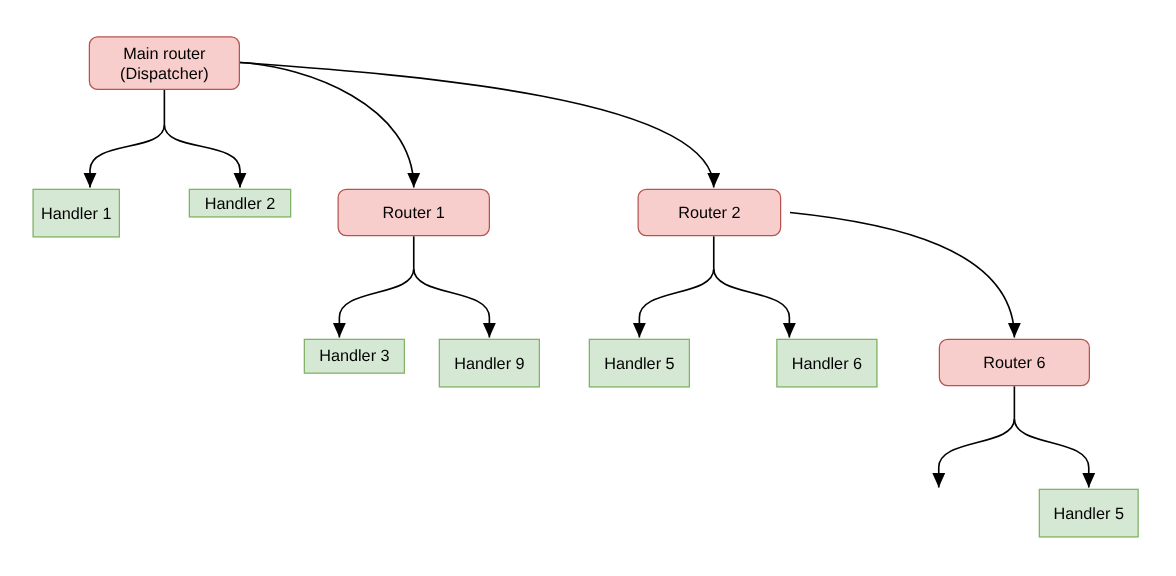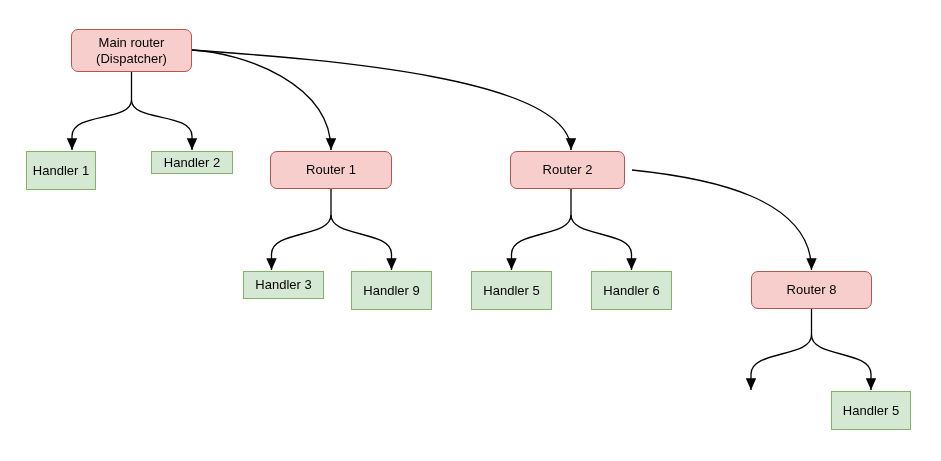--- a/index.html
+++ b/index.html
@@ -99,26 +99,26 @@
   </div>
 
   <div class="node handler" style="left:351px;top:271px;width:81px;height:39px">
     <span class="node-label">Handler 9</span>
   </div>
 
   <div class="node handler" style="left:471px;top:271px;width:81px;height:39px">
     <span class="node-label">Handler 5</span>
   </div>
 
-  <div class="node handler" style="left:591px;top:271px;width:81px;height:39px">
+  <div class="node handler" style="left:621px;top:271px;width:81px;height:39px">
     <span class="node-label">Handler 6</span>
   </div>
 
   <div class="node router" style="left:751px;top:271px;width:121px;height:38px">
-    <span class="node-label">Router 8</span>
+    <span class="node-label">Router 6</span>
   </div>
 
 
   <div class="node handler" style="left:831px;top:391px;width:80px;height:39px">
     <span class="node-label">Handler 5</span>
   </div>
 
 </div>
 
 </body></html>

